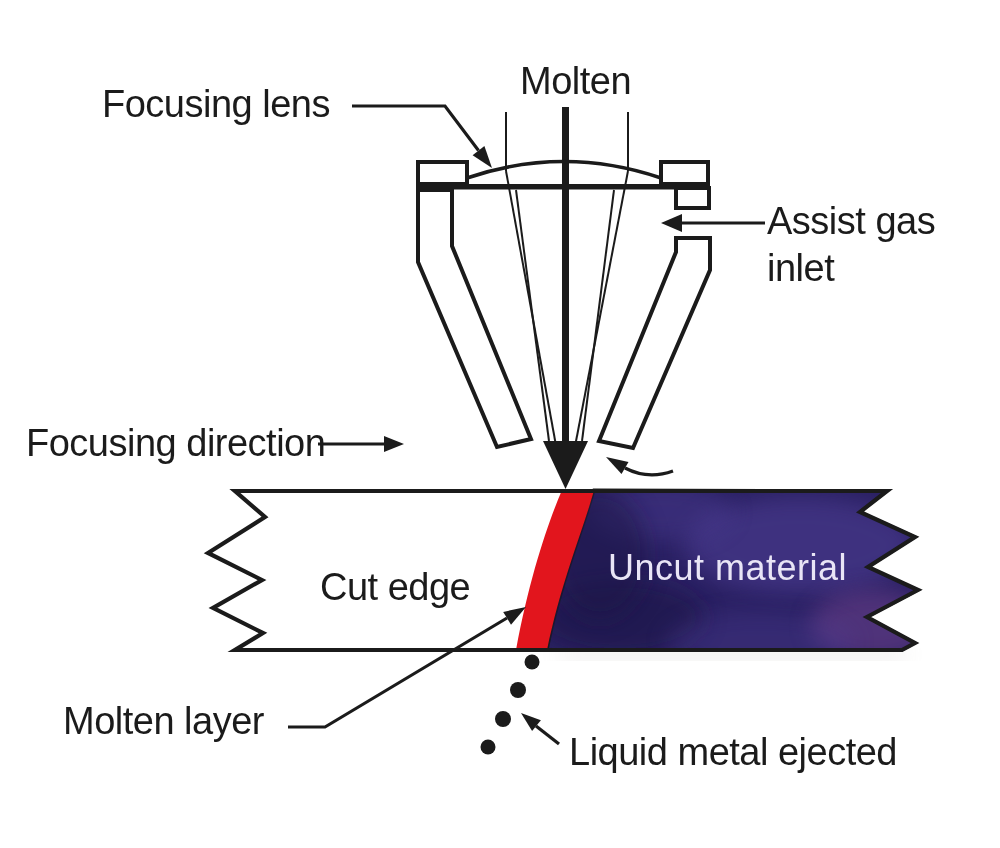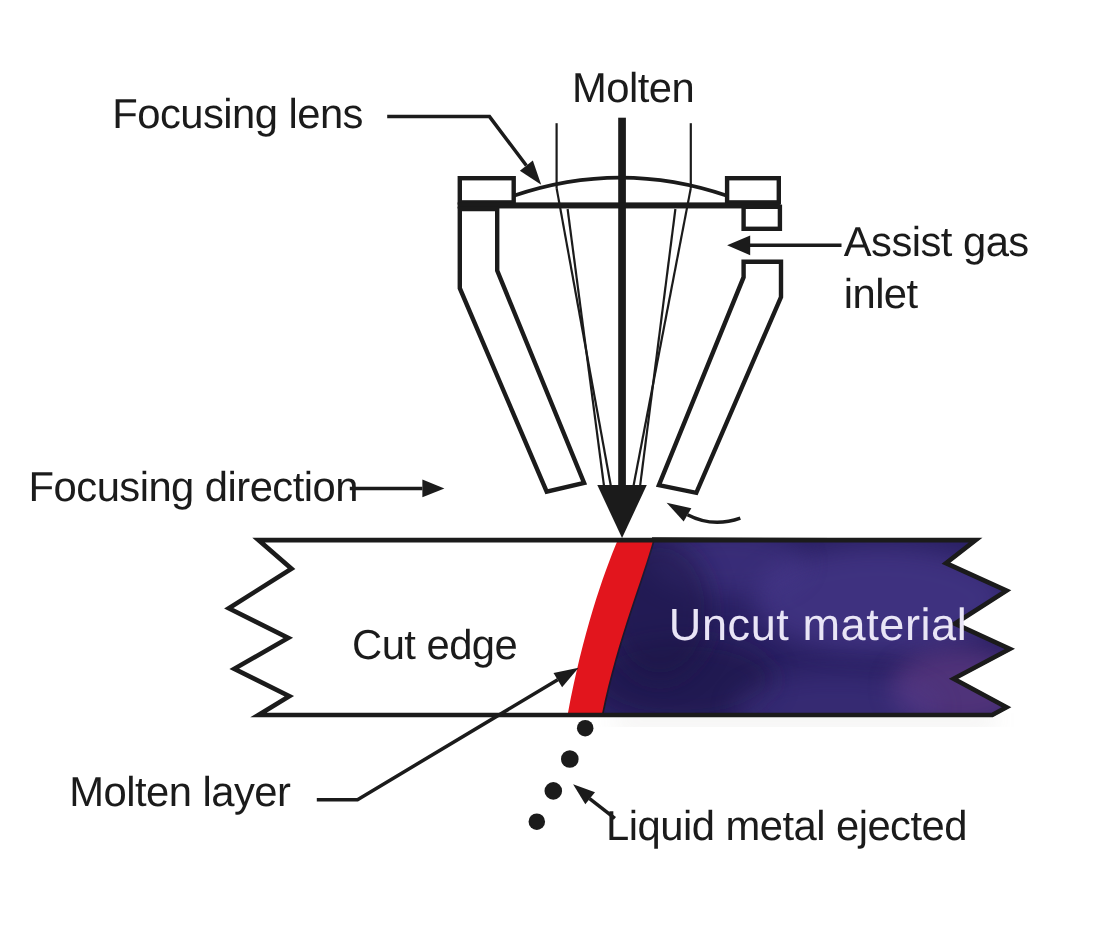--- a/index.html
+++ b/index.html
@@ -131,21 +131,21 @@
   <div class="lbl two-line" style="left:767px;top:198px;line-height:47px;">
     <div>Assist gas</div>
     <div>inlet</div>
   </div>
 
   <div class="lbl" style="left:26px;top:420px;">Focusing direction</div>
 
 
   <div class="lbl" style="left:320px;top:531px;margin-top:33px;">Cut edge</div>
 
-  <div class="lbl lbl-white" style="left:608px;top:545px;font-size:41px;">Uncut material</div>
+  <div class="lbl lbl-white" style="left:608px;top:545px;font-size:36px;">Uncut material</div>
 
   <div class="lbl" style="left:63px;top:698px;">Molten layer</div>
 
-  <div class="lbl two-line" style="left:551px;top:730px;line-height:45px;">
+  <div class="lbl two-line" style="left:569px;top:730px;line-height:45px;">
     <div>Liquid metal ejected</div>
   </div>
 
 </div>
 
 </body></html>

